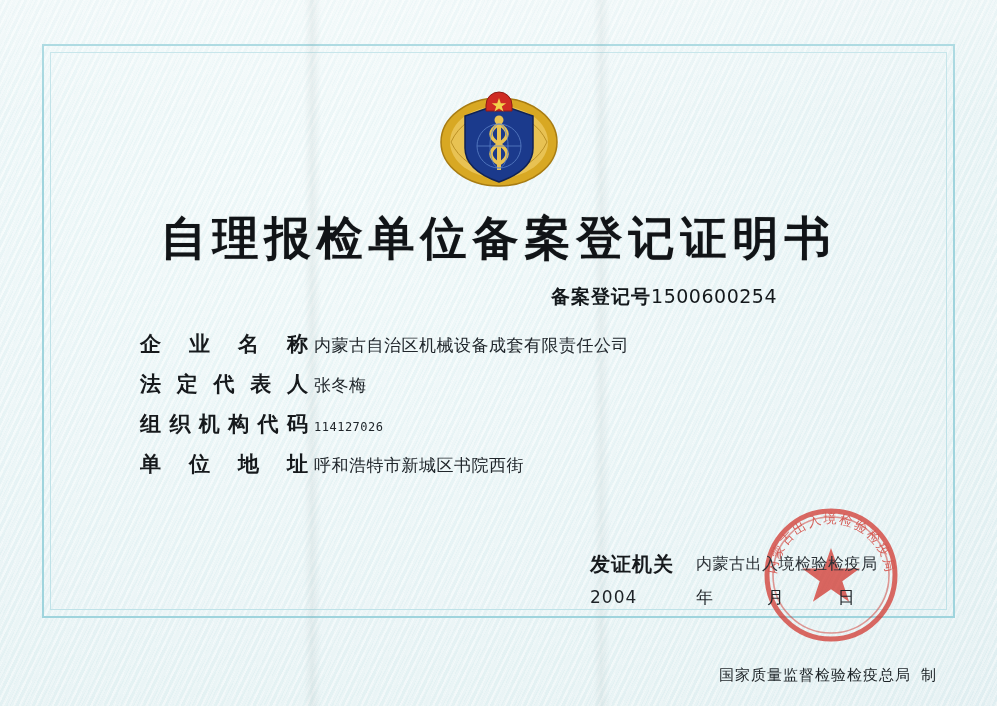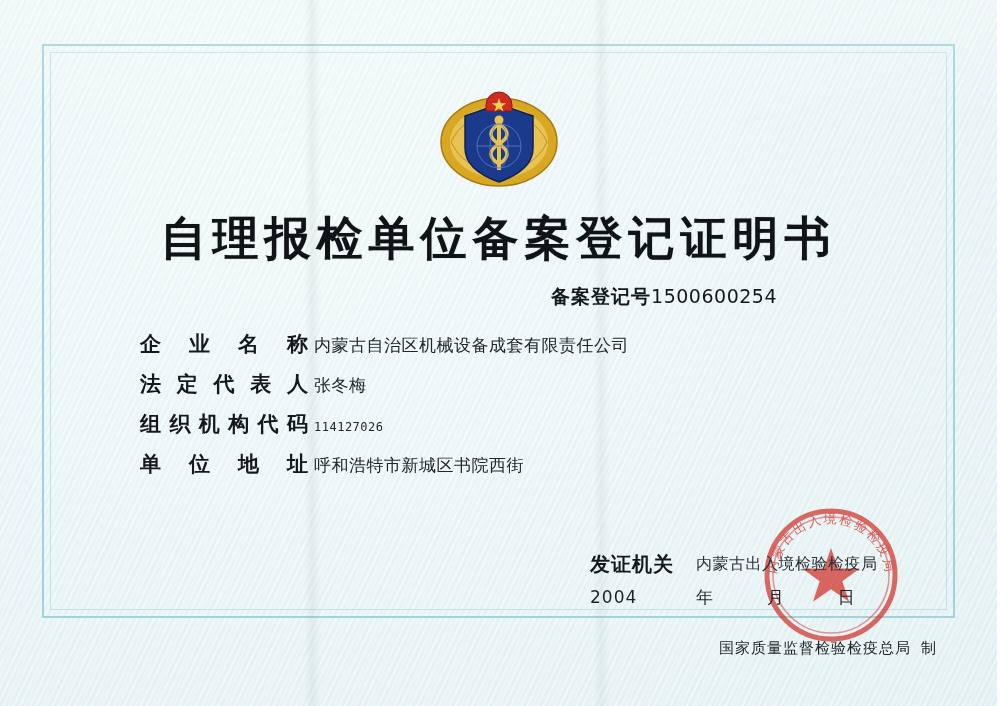--- a/index.html
+++ b/index.html
@@ -185,21 +185,21 @@
     height: 150px;
     opacity: .82;
     mix-blend-mode: multiply;
     pointer-events: none;
   }
 
   
   .footer {
     position: absolute;
     right: 60px;
-    bottom: 48px;
+    bottom: 21px;
     font-size: 15px;
     color: #1c2226;
     letter-spacing: 1px;
   }
   .footer .suffix { margin-left: 10px; }
 </style>
 </head>
 <body>
 
 <div id="page">

